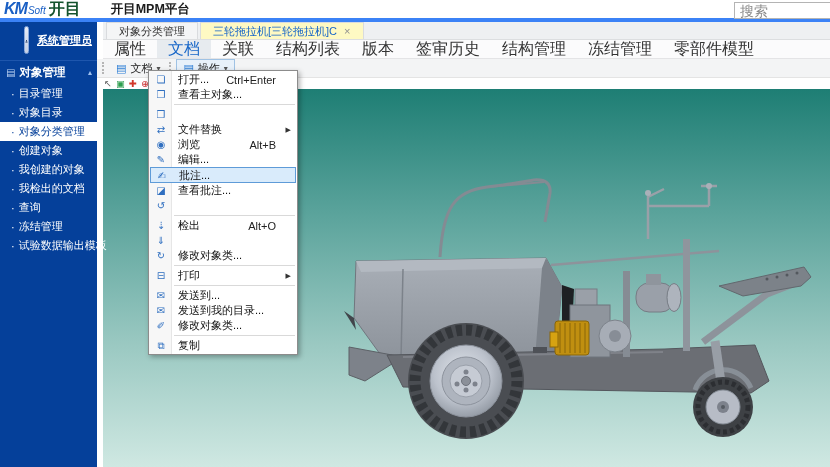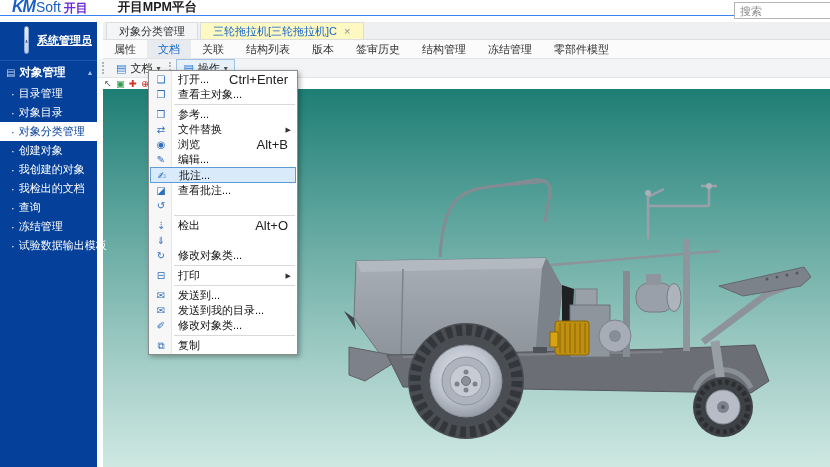--- a/index.html
+++ b/index.html
@@ -1,26 +1,26 @@
 <!DOCTYPE html>
 <html><head>
 <meta charset="utf-8">
 <style>
   * { box-sizing: border-box; margin: 0; padding: 0; }
   html,body { width:830px; height:467px; overflow:hidden; }
   body { position:relative; font-family:"Liberation Sans","DejaVu Sans",sans-serif; background:#fff; font-size:11px; color:#222; }
 
   
-  .topbar { position:absolute; left:0; top:0; width:830px; height:16px; background:#fff; border-bottom:1px solid #3b82f6; display:flex; align-items:center; padding-left:12px; z-index:5; }
+  .topbar { position:absolute; left:0; top:0; width:830px; height:22px; background:#fff; border-bottom:4px solid #3b82f6; display:flex; align-items:center; padding-left:4px; z-index:5; }
   .brand { display:flex; align-items:baseline; }
   .brand .km { font-style:italic; font-weight:bold; font-size:16px; color:#1a5fc4; letter-spacing:-1px; }
-  .brand .soft { font-size:14px; color:#1a5fc4; margin-left:1px; }
-  .brand .cn { font-weight:bold; font-size:12px; color:#6d28d9; margin-left:3px; }
+  .brand .soft { font-style:italic; font-size:10px; color:#1a5fc4; margin-left:1px; }
+  .brand .cn { font-weight:bold; font-size:16px; color:#14532d; margin-left:3px; }
   .apptitle { margin-left:30px; font-weight:bold; font-size:12.5px; color:#1c1c1c; }
-  .search-box { position:absolute; right:0; top:2px; width:96px; height:17px; border:1px solid #b4b4b4; border-right:none; font-size:11px; padding:0 5px; color:#555; font-family:inherit; outline:none; }
+  .search-box { position:absolute; right:0; top:2px; width:96px; height:17px; border:1px solid #b4b4b4; border-right:none; font-size:14px; padding:0 5px; color:#555; font-family:inherit; outline:none; }
   .search-box::placeholder { color:#8a8a8a; }
 
   
   .sidebar { position:absolute; left:0; top:22px; width:97px; height:445px; background:#05409a; color:#fff; z-index:4; }
   .user-row { display:flex; align-items:center; padding:4px 5px 6px 24px;text-decoration:underline; }
   .avatar { width:28px; height:28px; border:1px solid #89a9dd; border-radius:3px; background:linear-gradient(#e8edf6,#c4cfe4); display:flex; align-items:flex-end; justify-content:center; overflow:hidden; }
   .user-name { font-size:11px; font-weight:bold; margin-left:8px; white-space:nowrap; }
   .section-header { display:flex; align-items:center; padding:4px 5px 4px 6px; font-weight:bold; font-size:11.5px; border-top:1px solid #1e56ad; }
   .section-header .sic { font-size:10px; color:#bcd2f2; margin-right:4px; }
   .section-header .arrow { margin-left:auto; font-size:8px; color:#9fc0ee; }
@@ -28,21 +28,21 @@
   .nav-item .bullet { margin-right:4px; }
   .nav-item.selected { background:#fff; color:#05409a; }
 
   
   .tabbar { position:absolute; left:103px; top:22px; right:0; height:18px; background:#eef0f2; border-bottom:1px solid #dcdee0; display:flex; align-items:stretch; padding-left:3px; gap:2px; z-index:3; }
   .tab { display:flex; align-items:center; padding:0 12px; font-size:11px; background:#f4f5f6; border:1px solid #d9dbde; border-bottom:none; color:#333; }
   .tab.active { background:#fef9c3; color:#1766c8; }
   .tab .close { margin-left:7px; color:#8f8f8f; font-size:11px; }
 
   .subtabbar { position:absolute; left:103px; top:40px; right:0; height:19px; background:#fbfbfc; border-bottom:1px solid #e4e4e6; display:flex; align-items:stretch; z-index:3; }
-  .subtab { display:flex; align-items:center; padding:0 11px; font-size:11px; color:#333;font-family:Liberation Serif, serif; }
+  .subtab { display:flex; align-items:center; padding:0 11px; font-size:16px; color:#333;font-family:Liberation Serif, serif; }
   .subtab.active { color:#1766c8; background:#e7ebef; }
 
   .toolbar { position:absolute; left:97px; top:59px; right:0; height:19px; background:#f3f4f5; border-bottom:1px solid #e4e4e4; display:flex; align-items:center; padding-left:3px; z-index:3; }
   .grip { width:3px; height:12px; border-left:2px dotted #b5b5b5; margin:0 4px 0 2px; }
   .tbtn { display:flex; align-items:center; gap:4px; padding:1px 6px; font-size:11px; color:#222; border:1px solid transparent; }
   .tbtn .dic { color:#2f7fd6; font-size:11px; }
   .tbtn .caret { font-size:8px; color:#555; }
   .tbtn.pressed { background:#e8f1fa; border:1px solid #9fc2e4; }
 
   .vp-toolbar { position:absolute; left:97px; top:78px; right:0; height:11px; background:#fff; display:flex; align-items:center; gap:4px; padding-left:7px; font-size:9.5px; line-height:10px; z-index:3; }
@@ -52,21 +52,21 @@
   
   .viewport { position:absolute; left:103px; top:89px; width:727px; height:378px; background:linear-gradient(180deg,#1e7e74 0%,#55a098 30%,#9bc9c2 68%,#cfe8e2 100%); z-index:1; }
   .viewport svg { display:block; width:727px; height:378px; }
 
   
   .menu { position:absolute; left:148px; top:70px; width:150px; background:#fff; border:1px solid #8c8c8c; box-shadow:2px 2px 5px rgba(0,0,0,.3); padding:1px;
           background:linear-gradient(90deg,#f7f7f7 0,#f7f7f7 22px,#e6e6e6 22px,#e6e6e6 23px,#fff 23px); z-index:20; }
   .mi { display:flex; align-items:center; height:15px; }
   .mi .mico { width:22px; text-align:center; font-size:10px; color:#2f6fc0; flex:none; }
   .mi .mlabel { flex:1; padding-left:6px; font-size:11px; color:#111; white-space:nowrap; }
-  .mi .mshort { padding-right:8px; font-size:13px; color:#222; }
+  .mi .mshort { padding-right:20px; font-size:11px; color:#222; }
   .mi .subarrow { padding-right:5px; font-size:7px; color:#333; }
   .mi.hl { border:1px solid #5e9bd8; background:#d9ebfb; height:16px; }
   .msep { height:1px; background:#d9d9d9; margin:2px 1px 2px 24px; }
 </style>
 </head>
 <body>
 
 <div class="topbar">
   <div class="brand">
     <span class="km">KM</span>
@@ -280,21 +280,20 @@
     <span class="mlabel">打开...</span>
     <span class="mshort">Ctrl+Enter</span>
   </div>
   <div class="mi">
     <span class="mico">❐</span>
     <span class="mlabel">查看主对象...</span>
   </div>
   <div class="msep"></div>
   <div class="mi">
     <span class="mico">❒</span>
-    <span class="mlabel">参考...</span>
   </div>
   <div class="mi">
     <span class="mico">⇄</span>
     <span class="mlabel">文件替换</span>
     <span class="subarrow">▶</span>
   </div>
   <div class="mi">
     <span class="mico">◉</span>
     <span class="mlabel">浏览</span>
     <span class="mshort">Alt+B</span>

